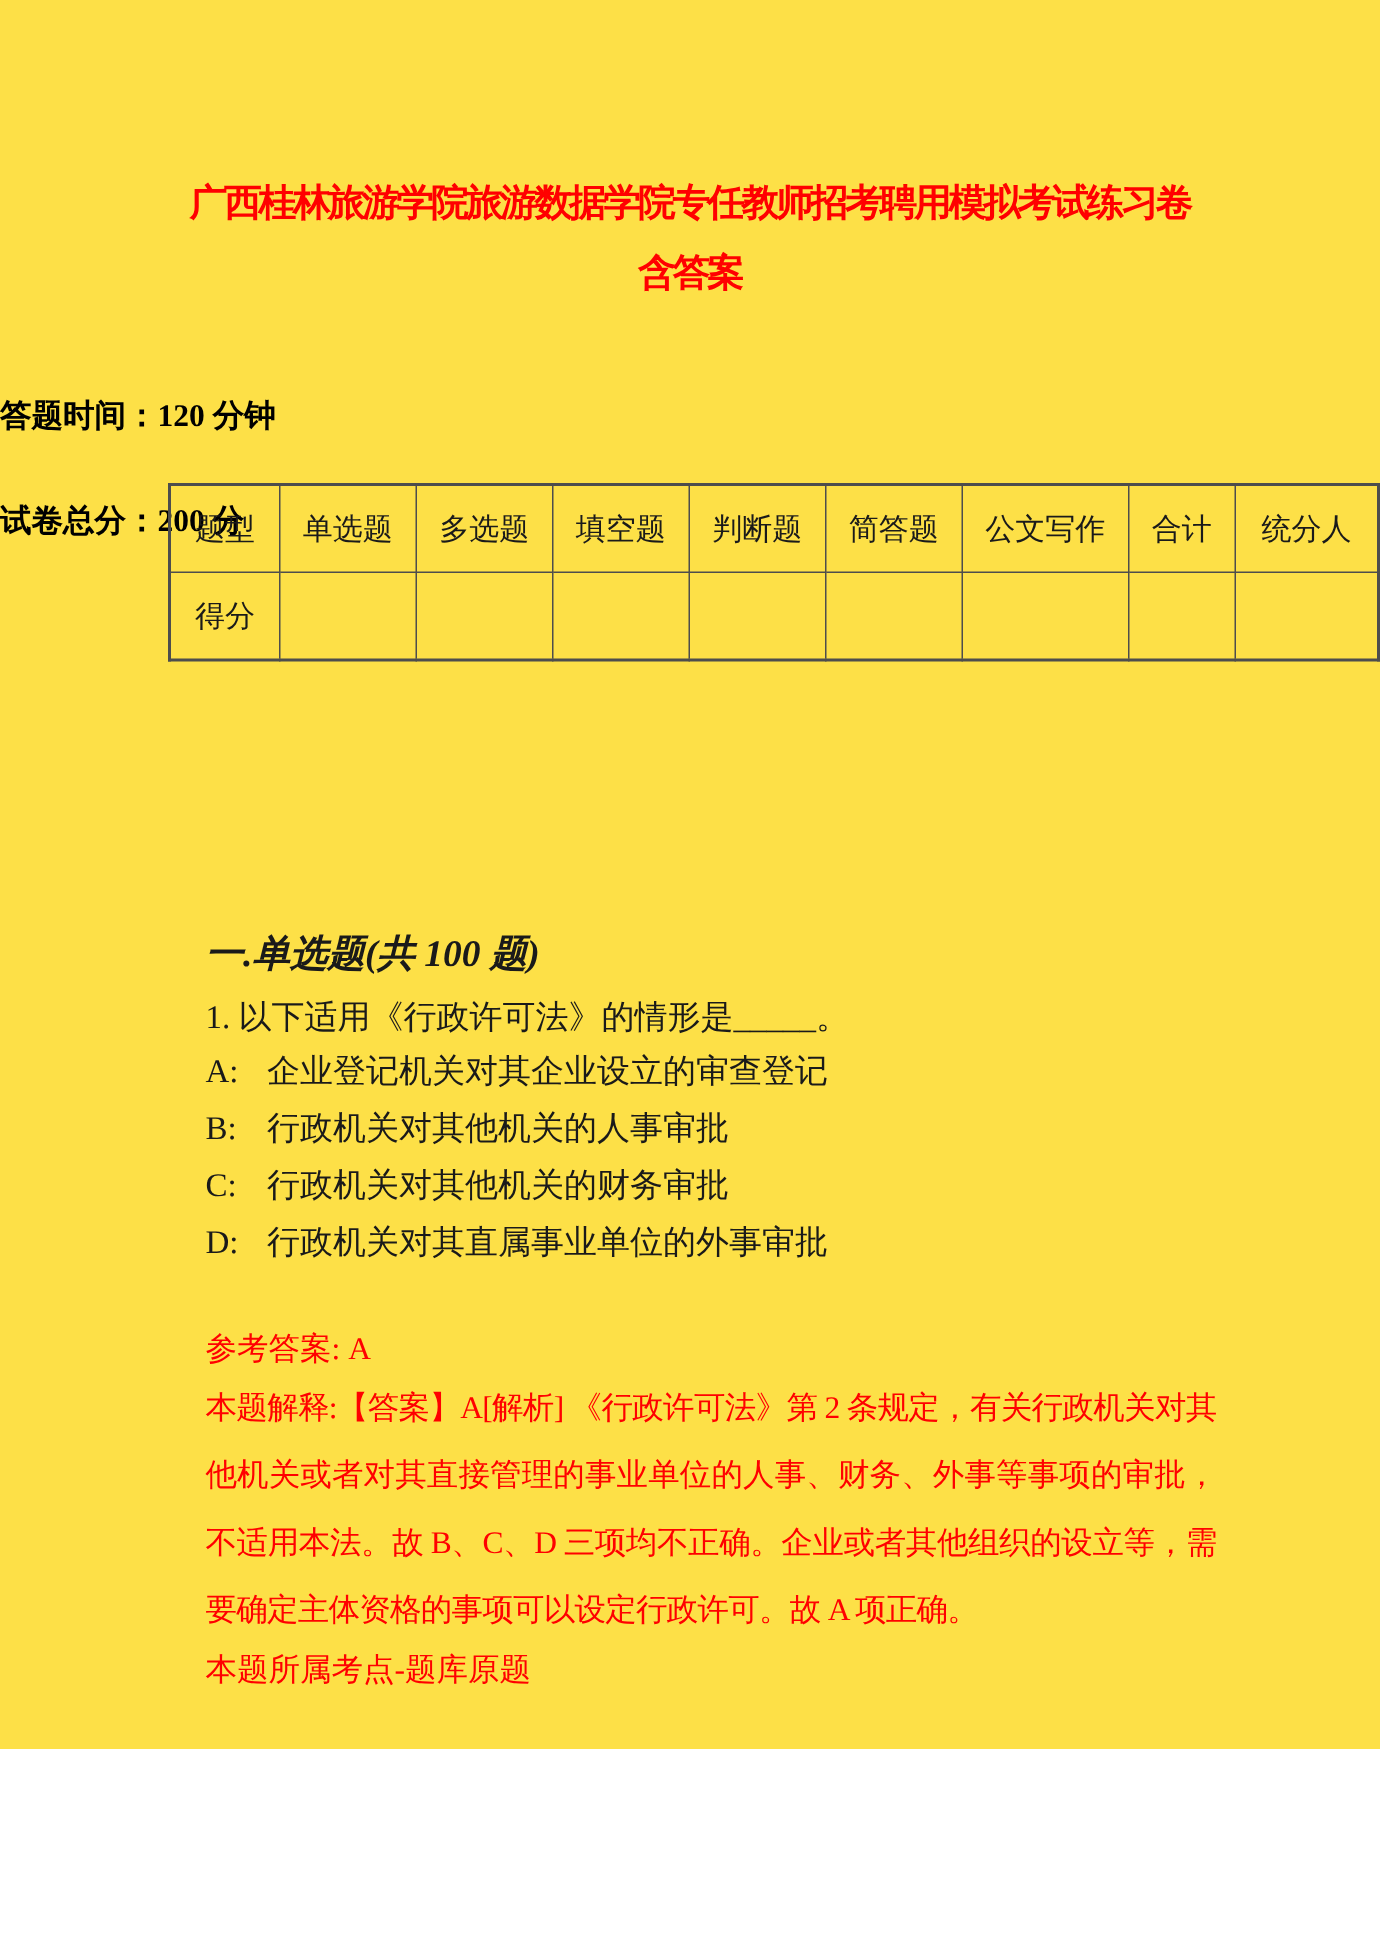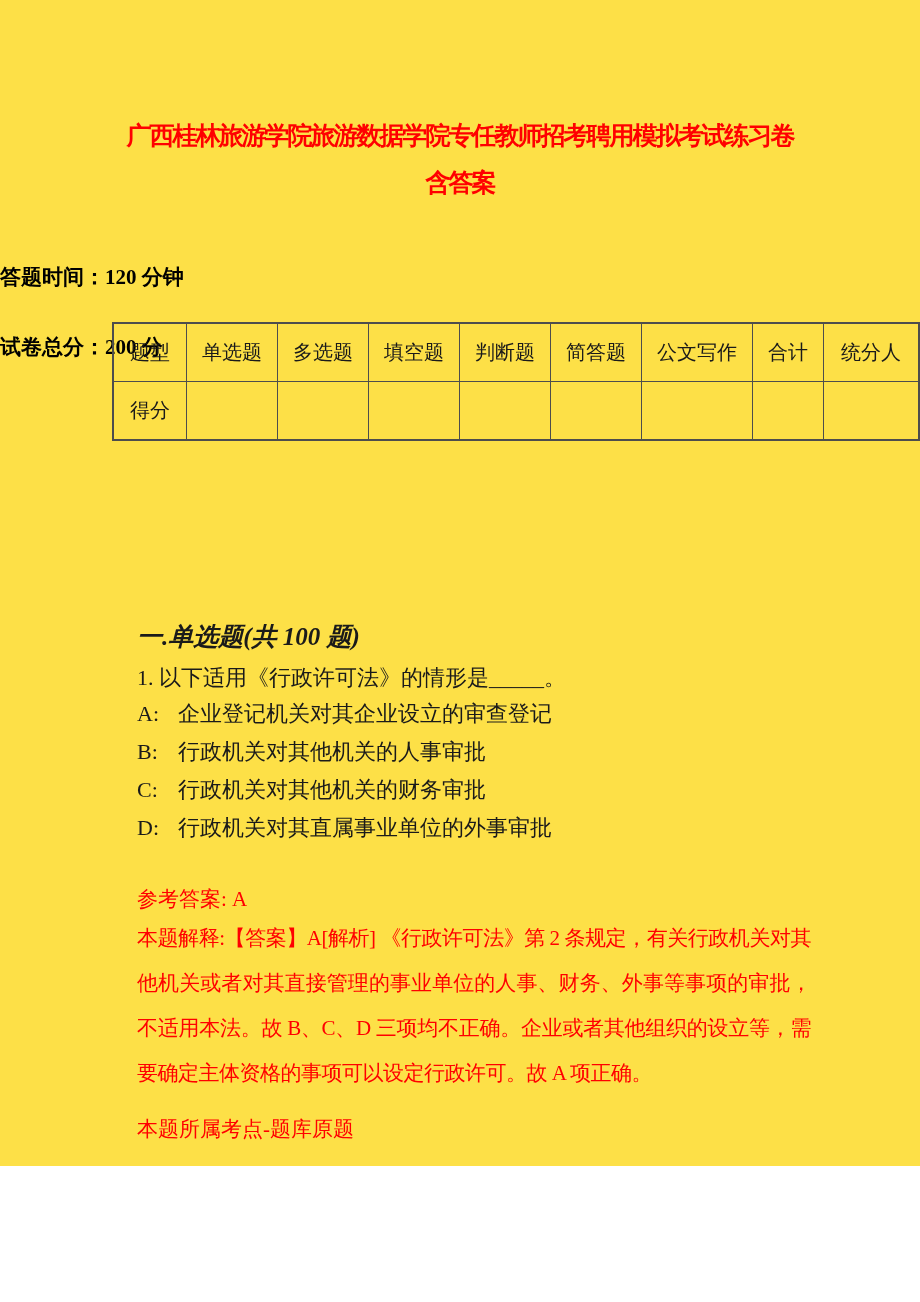--- a/index.html
+++ b/index.html
@@ -70,21 +70,21 @@
     position:absolute; top:886px; left:137px;
     color:#ff0000; font-size:21px; line-height:26px;
   }
   .explanation {
     position:absolute; top:916px; left:137px; width:674px;
     color:#ff0000; font-size:21px; line-height:45px;
     text-align:justify; word-break:break-all; letter-spacing:-0.5px;
   }
   .knowledge-point {
     position:absolute; top:1100px; left:137px;
-    color:#ff0000; font-size:21px; line-height:26px;margin-top:16px;
+    color:#ff0000; font-size:21px; line-height:26px;
   }
 </style>
 </head>
 <body>
 
 <div class="page">
 
   <div class="title-block">
     <div>广西桂林旅游学院旅游数据学院专任教师招考聘用模拟考试练习卷</div>
     <div>含答案</div>

